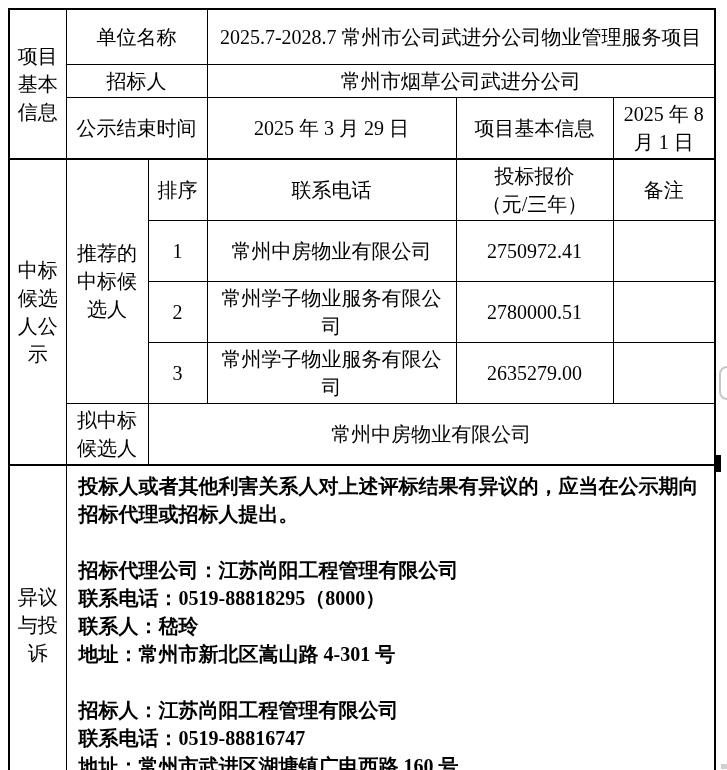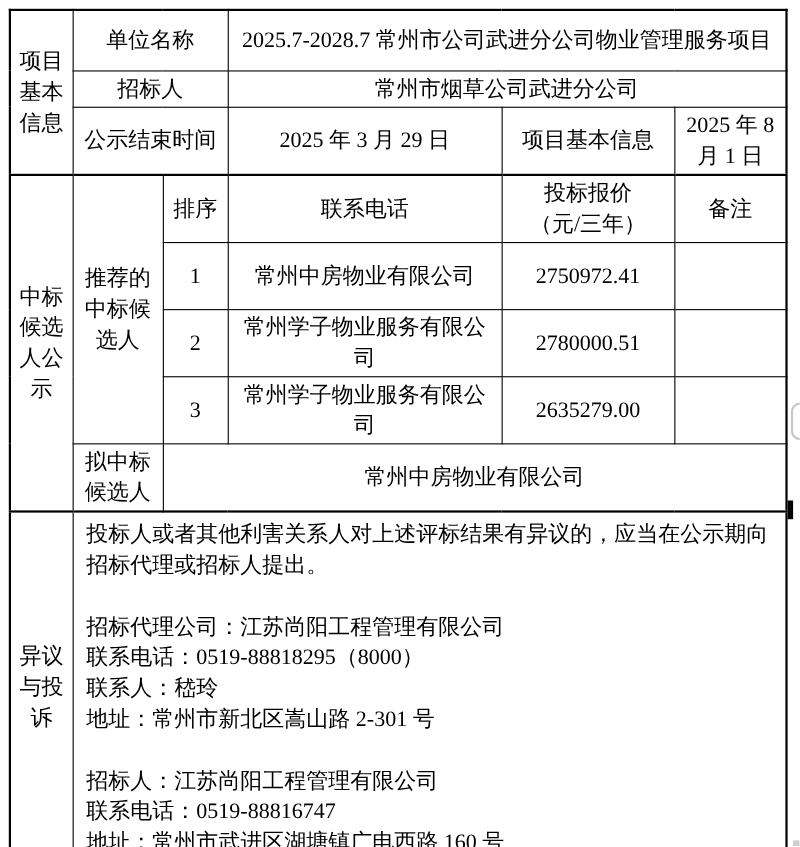--- a/index.html
+++ b/index.html
@@ -30,21 +30,21 @@
     word-break: break-all;
   }
   tr.section-start td { border-top: 2px solid #000; }
   td.company-cell { padding: 2px 12px; }
   td.projname-cell { padding: 2px 4px; }
   td.objection-content {
     text-align: left;
     vertical-align: top;
     padding: 6px 12px 4px 12px;
   }
-  .obj-line { min-height: 28px; line-height: 28px; }
+  .obj-line { min-height: 28px; line-height: 28px; font-weight: bold; }
   .hdr-line { display: block; }
   
   .float-tab {
     position: absolute;
     left: 719px; top: 366px;
     width: 18px; height: 34px;
     background: #ffffff;
     border: 2px solid #c6c6c6;
     border-radius: 8px;
   }
@@ -126,21 +126,21 @@
   </tr>
 
   <tr class="section-start" style="height:318px">
     <td>异议与投诉</td>
     <td colspan="5" class="objection-content">
       <div class="obj-line">投标人或者其他利害关系人对上述评标结果有异议的，应当在公示期向招标代理或招标人提出。</div>
       <div class="obj-line"></div>
       <div class="obj-line">招标代理公司：江苏尚阳工程管理有限公司</div>
       <div class="obj-line">联系电话：0519-88818295（8000）</div>
       <div class="obj-line">联系人：嵇玲</div>
-      <div class="obj-line">地址：常州市新北区嵩山路 2-301 号</div>
+      <div class="obj-line">地址：常州市新北区嵩山路 4-301 号</div>
       <div class="obj-line"></div>
       <div class="obj-line">招标人：江苏尚阳工程管理有限公司</div>
       <div class="obj-line">联系电话：0519-88816747</div>
       <div class="obj-line">地址：常州市武进区湖塘镇广电西路 160 号</div>
     </td>
   </tr>
 </tbody>
   </table>
 
 <div class="float-tab"></div>

